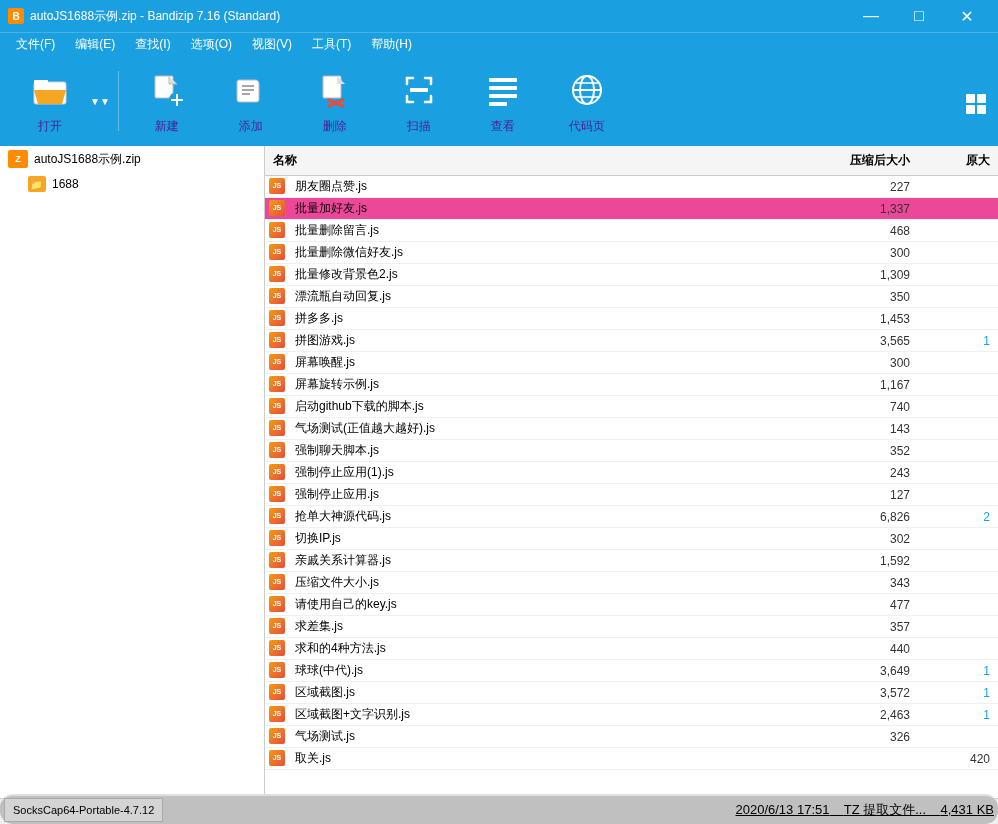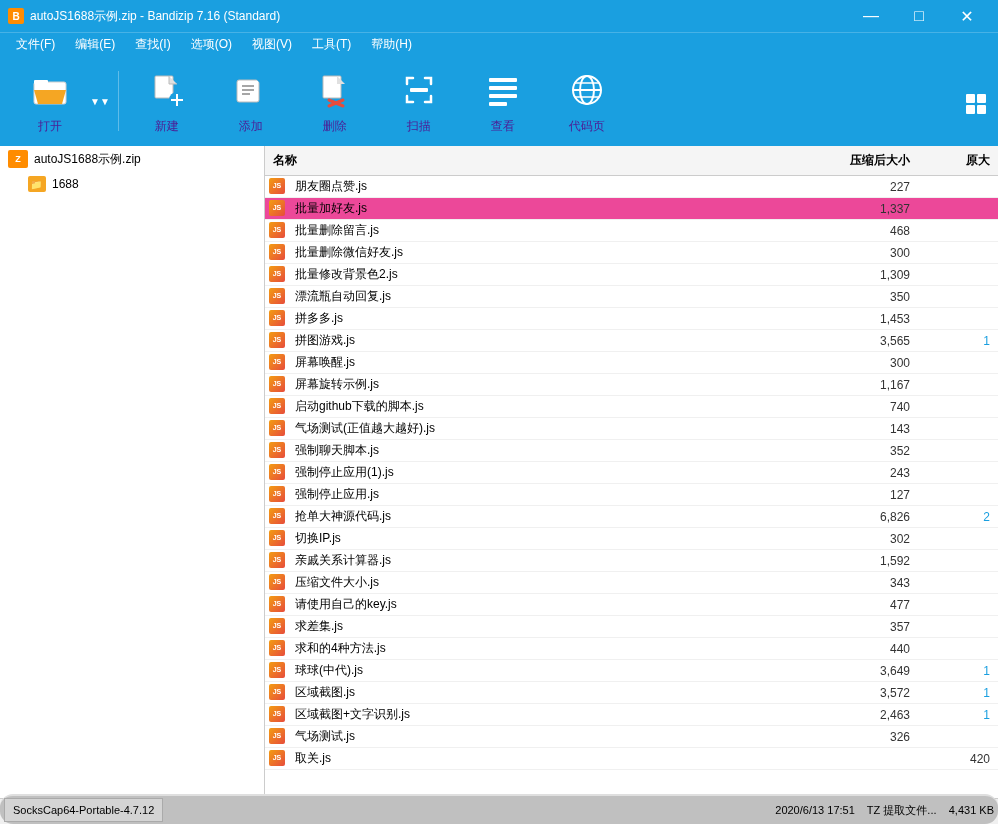--- a/index.html
+++ b/index.html
@@ -177,21 +177,21 @@
     .taskbar-item {
       height: 24px;
       background: #d4d4d4;
       border: 1px solid #aaa;
       padding: 0 8px;
       font-size: 11px;
       display: flex;
       align-items: center;
       cursor: pointer;
     }
-    .taskbar-time { margin-left: auto; font-size: 11px; }
+    .taskbar-time { margin-left: auto; font-size: 13px; text-decoration: underline; }
   </style>
 </head>
 <body>
 
 <div class="title-bar">
   <div class="title-bar-left">
     <div class="title-bar-icon">
       <span>B</span>
     </div>
     <span>autoJS1688示例.zip - Bandizip 7.16 (Standard)</span>

